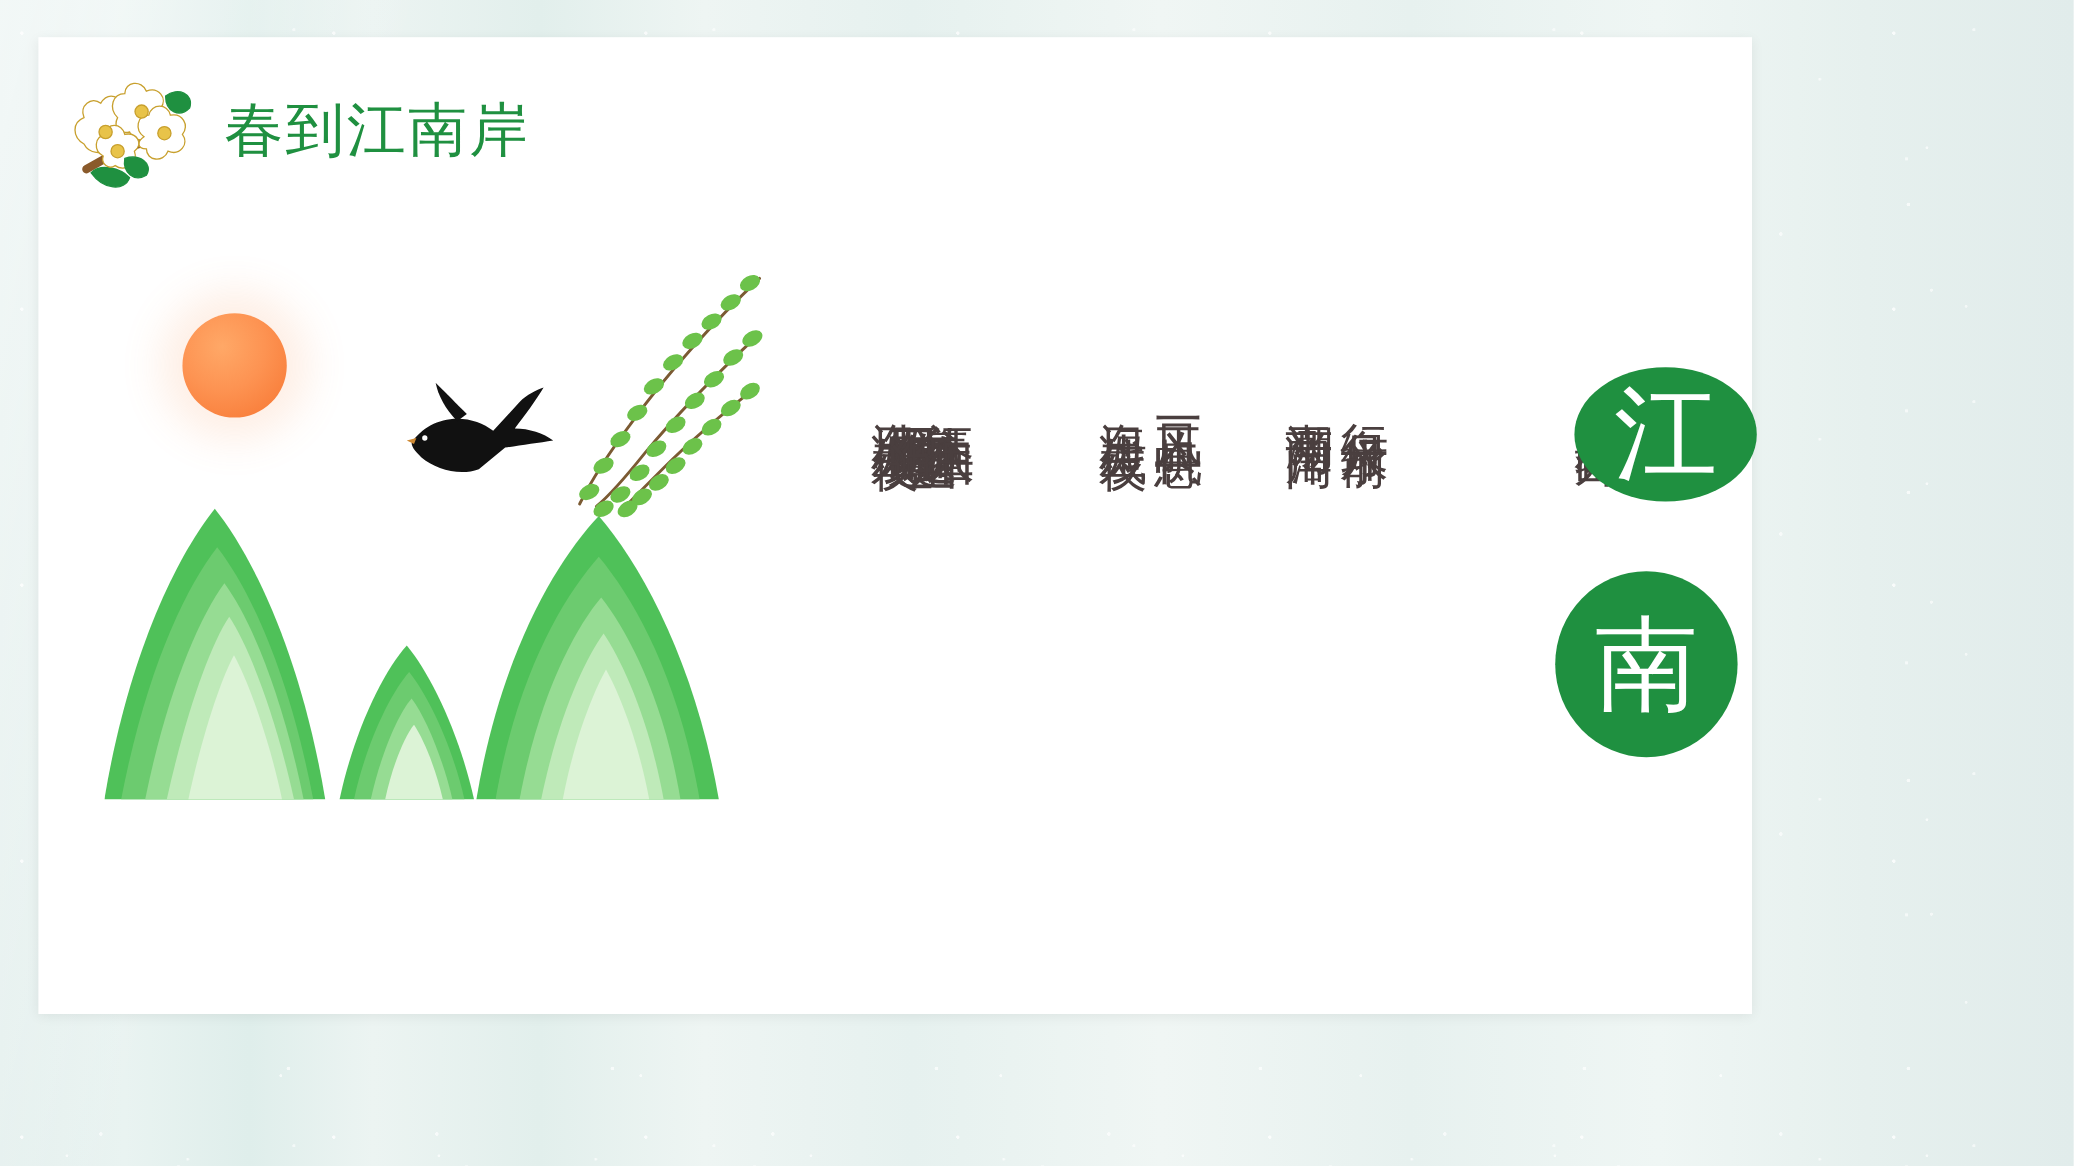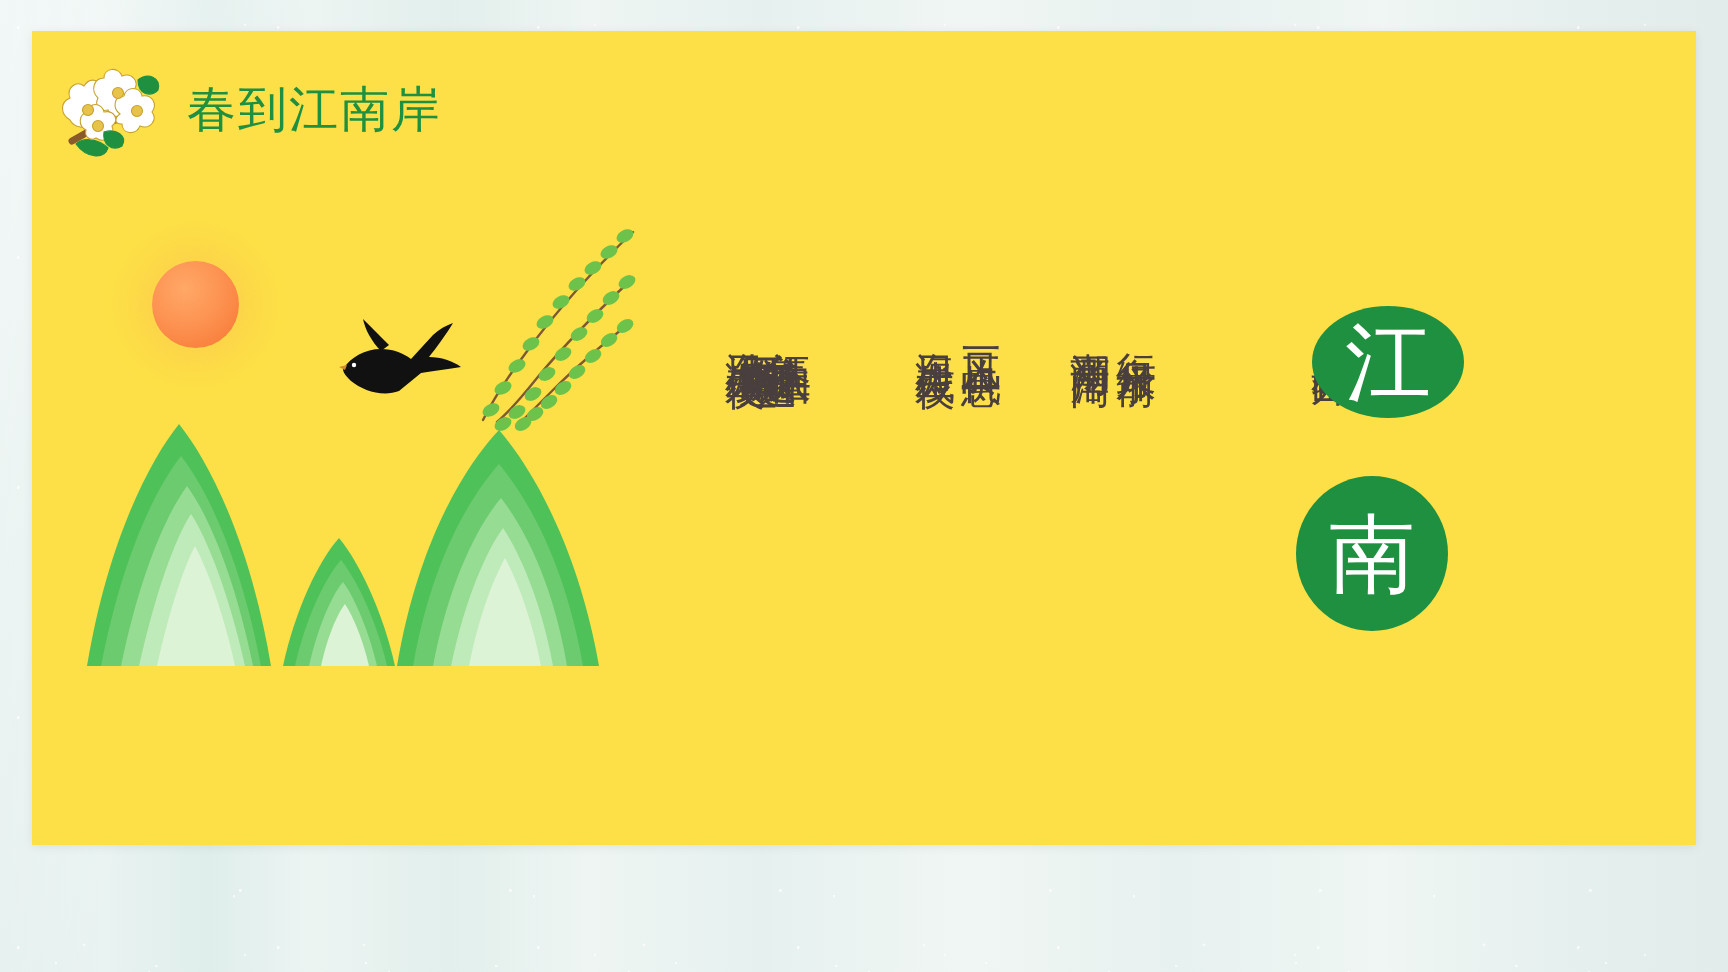--- a/index.html
+++ b/index.html
@@ -35,22 +35,22 @@
       radial-gradient(circle at 70% 8%,  rgba(255,255,255,.7) 0 1.1px, transparent 1.5px);
     background-size: 260px 230px, 310px 280px, 280px 250px, 340px 300px,
                     240px 210px, 300px 270px, 270px 240px, 320px 290px,
                     290px 260px, 350px 310px;
     opacity:.85;
   }
 
   
   #slide {
     position:absolute;
-    left:32px; top:31px; width:1664px; height:814px;
-    background:#fde047;
+    left:32px; top:31px; width:1428px; height:814px;
+    background:#ffffff;
     box-shadow: 0 2px 10px rgba(0,0,0,.07);
     text-align: center;
   }
 
   
   #header { position:absolute; left:0; top:0; width:100%; height:140px; }
   #flower-mark { position:absolute; left:10px; top:5px; width:135px; height:130px; }
   #slide-title {
     position:absolute; left:155px; top:54px;
     font-size:49px; line-height:1;

